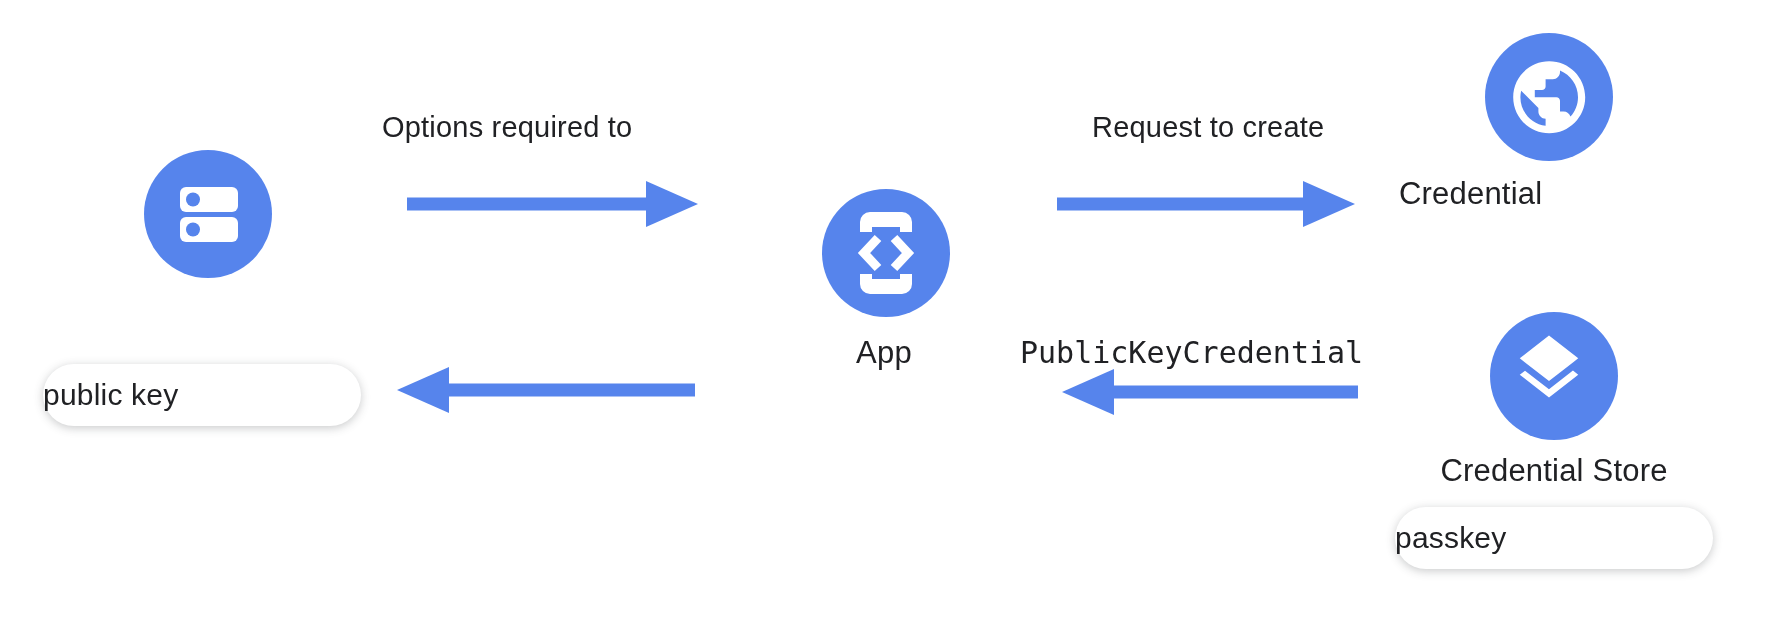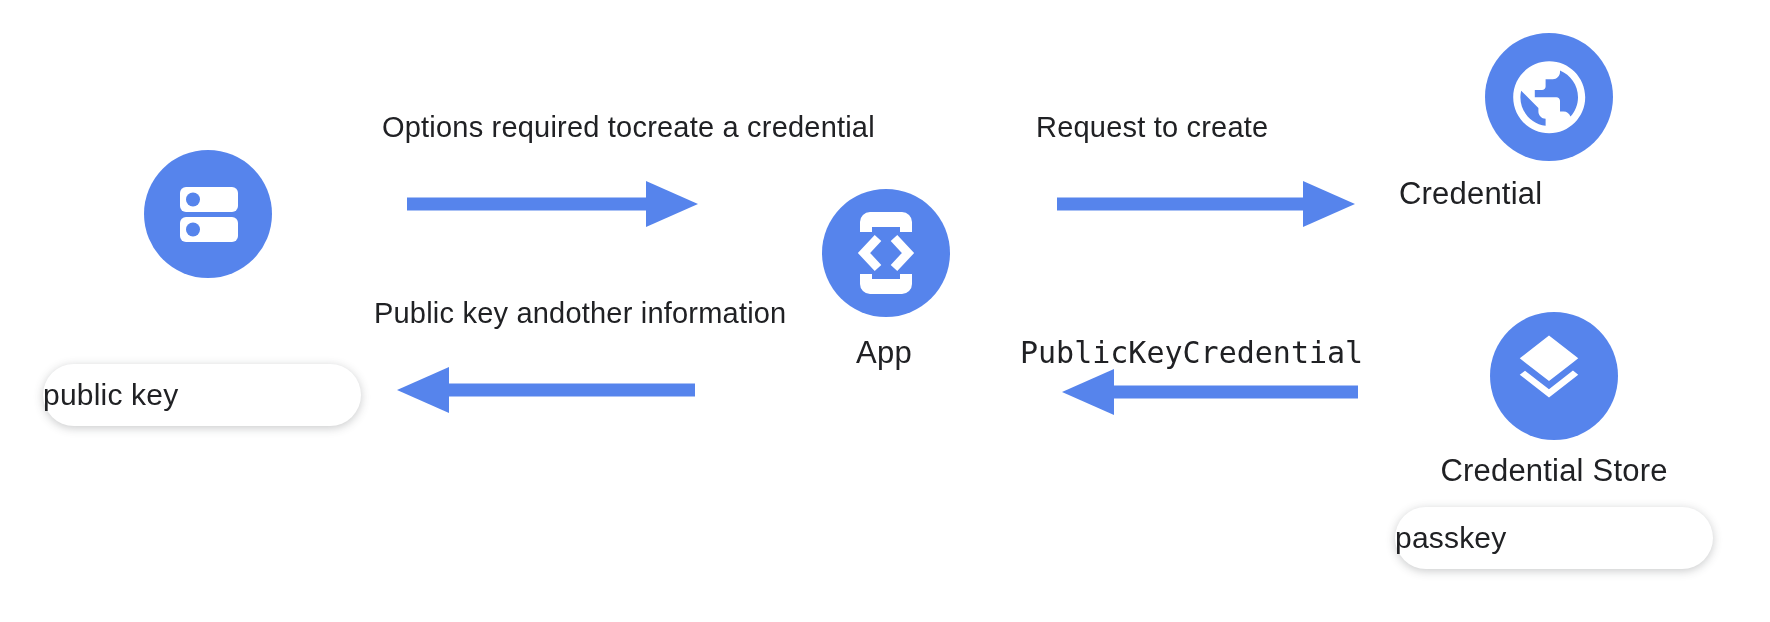--- a/index.html
+++ b/index.html
@@ -48,51 +48,46 @@
       <circle cx="49" cy="49.5" r="7" fill="var(--accent-blue,#5684ec)"></circle>
       <circle cx="49" cy="79.5" r="7" fill="var(--accent-blue,#5684ec)"></circle>
     </svg>
   </div>
   <div class="abs pill" style="left:43px;top:364px;width:318px;">
     <span>public key</span>
   </div>
 
   <div class="abs flow-label txtcenter" style="left:382px;top:109px;width:340px;">
     <div>Options required to</div>
-    <div>create a credential</div>
   </div>
   <div class="abs arrow" style="left:407px;top:181px;">
     <svg width="291" height="46" viewBox="0 0 291 46">
       <rect x="0" y="16.5" width="245" height="13" fill="currentColor"></rect>
       <polygon points="239,0 291,23 239,46" fill="currentColor"></polygon>
     </svg>
   </div>
 
-  <div class="abs flow-label txtcenter" style="left:374px;top:295px;width:340px;">
-    <div>Public key and</div>
-    <div>other information</div>
-  </div>
   <div class="abs arrow" style="left:397px;top:367px;">
     <svg width="298" height="46" viewBox="0 0 298 46">
       <rect x="46" y="16.5" width="252" height="13" fill="currentColor"></rect>
       <polygon points="52,0 0,23 52,46" fill="currentColor"></polygon>
     </svg>
   </div>
 
   <div class="abs node-circle" style="left:822px;top:189px;">
     <svg width="128" height="128" viewBox="0 0 128 128">
       <path fill="#ffffff" d="M48,23 h32 a10,10 0 0 1 10,10 v10 h-12 v-5 h-28 v5 h-12 v-10 a10,10 0 0 1 10,-10 z"></path>
       <path fill="#ffffff" d="M38,85 h12 v5 h28 v-5 h12 v10 a10,10 0 0 1 -10,10 h-32 a10,10 0 0 1 -10,-10 z"></path>
       <path d="M56,49 L42,64 L56,79" fill="none" stroke="#ffffff" stroke-width="9" stroke-linejoin="miter"></path>
       <path d="M72,49 L86,64 L72,79" fill="none" stroke="#ffffff" stroke-width="9" stroke-linejoin="miter"></path>
     </svg>
   </div>
   <div class="abs node-label" style="left:784px;top:333px;width:200px;">App</div>
 
-  <div class="abs flow-label txtcenter" style="left:1036px;top:109px;width:340px;">
+  <div class="abs flow-label txtcenter" style="left:1092px;top:109px;width:340px;">
     <div>Request to create</div>
   </div>
   <div class="abs arrow" style="left:1057px;top:181px;">
     <svg width="298" height="46" viewBox="0 0 298 46">
       <rect x="0" y="16.5" width="252" height="13" fill="currentColor"></rect>
       <polygon points="246,0 298,23 246,46" fill="currentColor"></polygon>
     </svg>
   </div>
 
   <div class="abs mono-label" style="left:1020px;top:335px;width:380px;">PublicKeyCredential</div>

